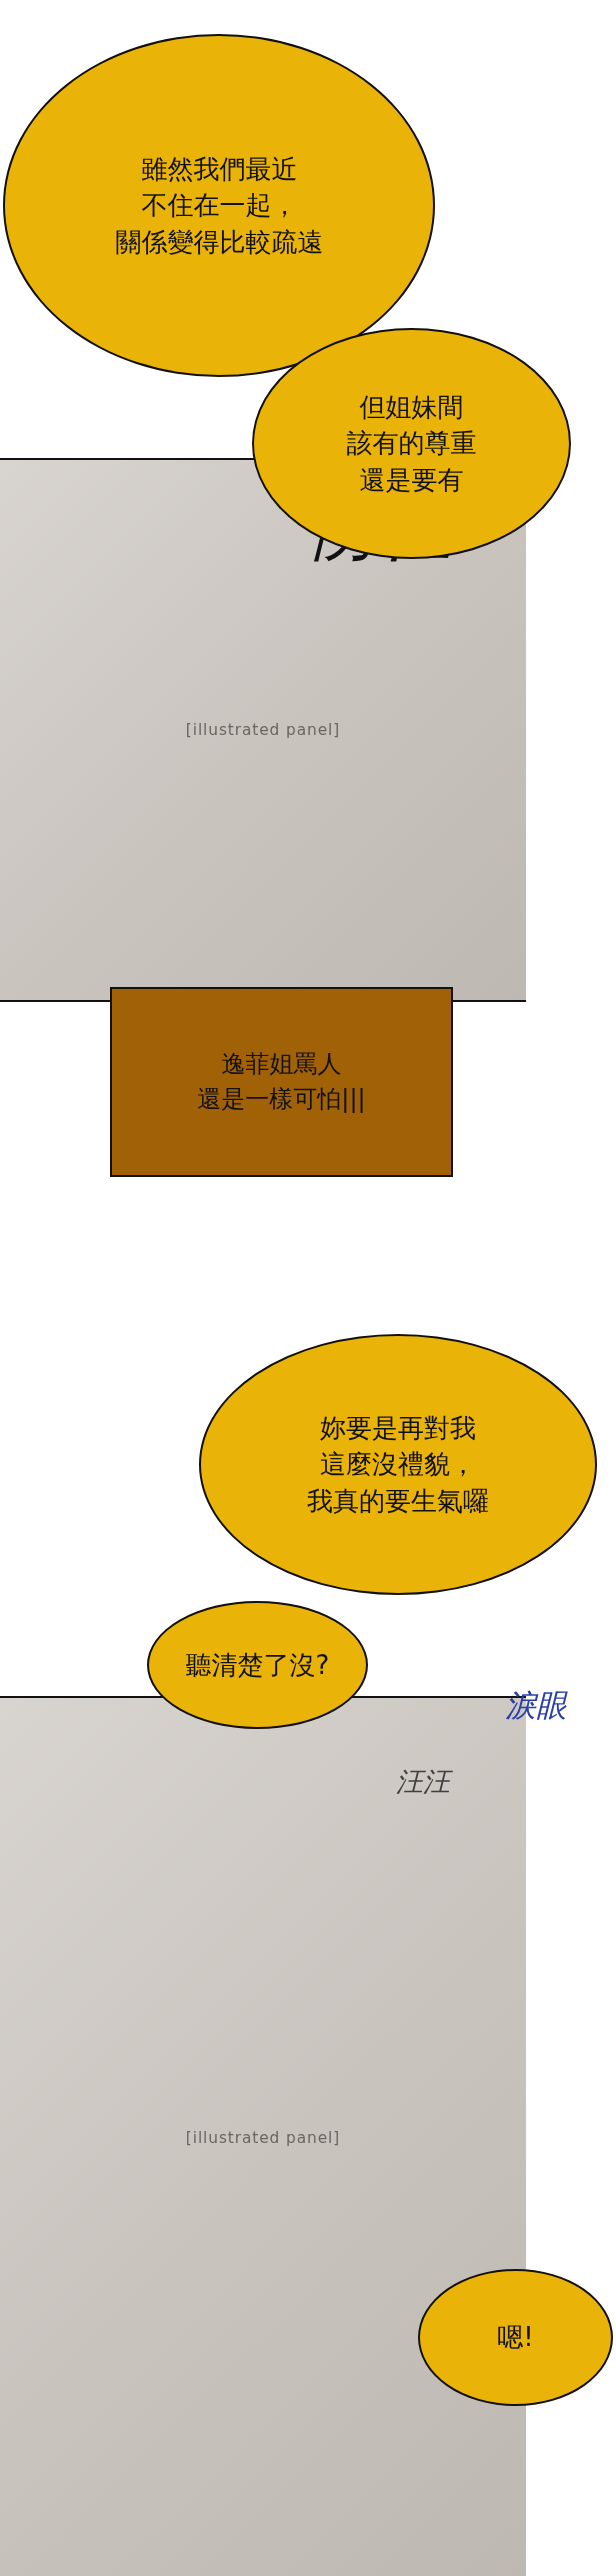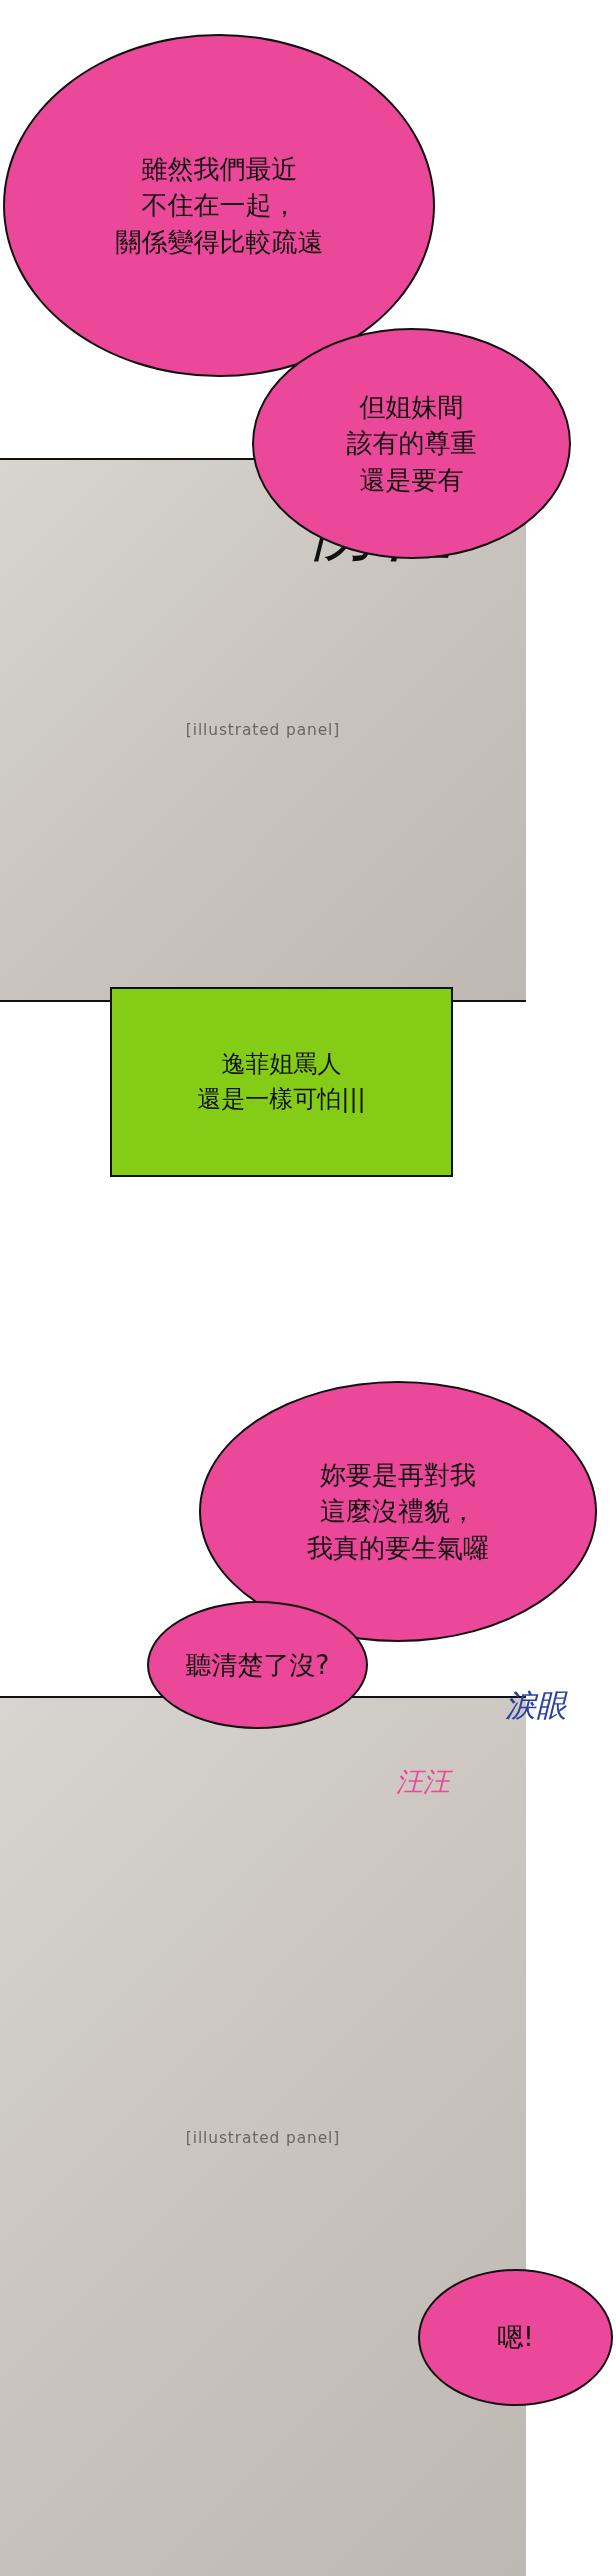--- a/index.html
+++ b/index.html
@@ -7,21 +7,21 @@
       width: 617px;
       height: 2576px;
       background: #ffffff;
       position: relative;
       overflow: hidden;
       font-family: "DejaVu Sans", sans-serif;
       color: #111;
     }
     .bubble {
       position: absolute;
-      background: #ec4899;
+      background: #eab308;
       border: 2.6px solid #111;
       border-radius: 50%;
       display: flex;
       align-items: center;
       justify-content: center;
       text-align: center;
       font-size: 26px;
       line-height: 1.4;
       white-space: pre-line;
       z-index: 3;
@@ -45,21 +45,21 @@
     }
     .sfx {
       position: absolute;
       font-family: Liberation Mono, monospace;
       font-style: italic;
       z-index: 2;
       white-space: nowrap;
     }
     .caption {
       position: absolute;
-      background: #84cc16;
+      background: #a16207;
       border: 2.6px solid #111;
       display: flex;
       align-items: center;
       justify-content: center;
       text-align: center;
       font-size: 24px;
       line-height: 1.45;
       white-space: pre-line;
       z-index: 3;
     }
@@ -85,38 +85,38 @@
 
 <div class="sfx" style="left:308px; top:480px; font-size:72px; color:#111;">
   <span>愣住</span>
 </div>
 
 <div class="caption" style="left:110px; top:987px; width:343px; height:190px;">
   <span>逸菲姐罵人
 還是一樣可怕|||</span>
 </div>
 
-<div class="bubble" style="left:199px; top:1381px; width:398px; height:261px;">
+<div class="bubble" style="left:199px; top:1334px; width:398px; height:261px;">
   <span>妳要是再對我
 這麼沒禮貌，
 我真的要生氣囉</span>
 </div>
 
 <div class="bubble" style="left:147px; top:1601px; width:221px; height:128px;">
   <span>聽清楚了沒?</span>
 </div>
 
 <div class="panel" style="top:1696px; height:882px; border-bottom:none;">
   <span class="panel-label">[illustrated panel]</span>
 </div>
 
 <div class="sfx" style="left:505px; top:1685px; font-size:31px; color:#2b3fa8;">
   <span>淚眼</span>
 </div>
 
-<div class="sfx" style="left:396px; top:1764px; font-size:27px; color:#ec4899;">
+<div class="sfx" style="left:396px; top:1764px; font-size:27px; color:#404040;">
   <span>汪汪</span>
 </div>
 
 <div class="bubble" style="left:418px; top:2269px; width:195px; height:137px;">
   <span>嗯!</span>
 </div>
 
 
 </body></html>

